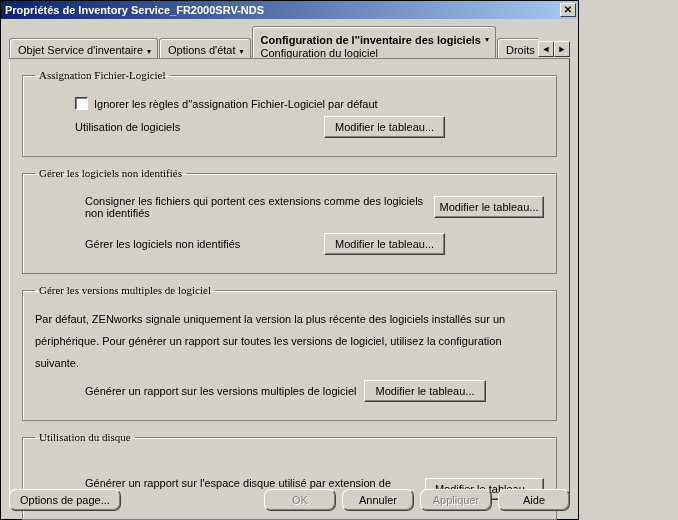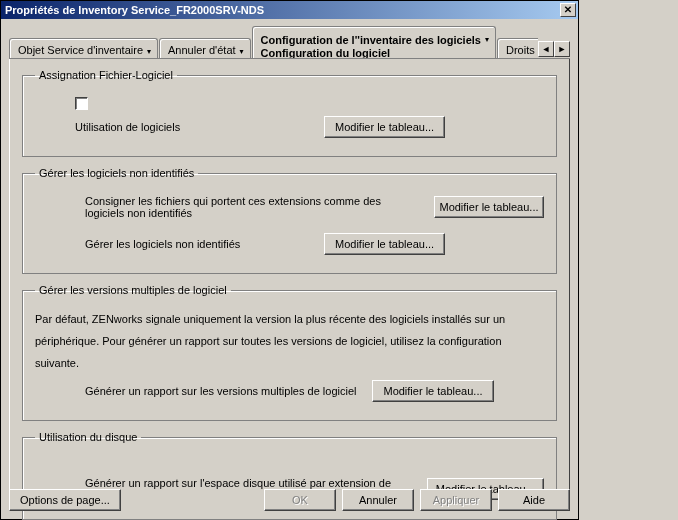--- a/index.html
+++ b/index.html
@@ -61,21 +61,21 @@
     align-items: flex-start;
     flex-direction: column;
     box-shadow: inset 1px 1px 0 #fff, 0 1px 0 #d4d0c8;
     margin-bottom: -1px;
     z-index: 2;
   }
   .tab .dd { margin-left: 4px; font-size: 8px; line-height: 8px; color:#000;}
   .tab.partial { max-width:26px; overflow:hidden; padding-right:12px;}
   .tab .maintxt { font-weight: bold; }
   .tab.active .maintxt { font-weight: bold; }
-  .tab .subtxt { font-weight: bold; font-size: 11px; padding-top:1px;}
+  .tab .subtxt { font-weight: normal; font-size: 11px; padding-top:1px;}
   .tab:not(.active) .maintxt { font-weight: normal; }
   .scrollers { display:flex; align-items:flex-end; height:100%; padding-bottom:1px; gap:0;}
   .sq-btn {
     width:16px; height:16px;
     background:#d4d0c8;
     border:1px solid #fff;
     border-right-color:#404040; border-bottom-color:#404040;
     display:flex; align-items:center; justify-content:center;
     font-size:9px; cursor: default;
   }
@@ -91,21 +91,21 @@
     padding: 10px 12px;
   }
   fieldset {
     border: 1px solid #808080;
     border-radius: 0;
     box-shadow: inset 1px 1px 0 #fff;
     margin: 0 0 10px 0;
     padding: 10px 12px 12px 12px;
     background: #d4d0c8;
   }
-  legend { padding: 0 4px; color:#000; }
+  legend { padding: 0 4px; color:#000;font-family:Liberation Serif, serif; }
   .row { display:flex; align-items:center; margin:6px 0; }
   .row .lbl { flex:1; }
   .chk {
     width:13px; height:13px;
     border:1px solid #404040;
     border-right-color:#fff; border-bottom-color:#fff;
     background:#fff;
     box-shadow: inset 1px 1px 0 #808080;
     display:inline-block; vertical-align:middle;
   }
@@ -122,25 +122,25 @@
     cursor: default;
     white-space:nowrap;
   }
   .btn.disabled { color:#808080; text-shadow:1px 1px 0 #fff;}
   .desc { margin: 2px 0 6px 0; line-height:22px;}
   .footer {
     position:absolute; left:8px; right:8px; bottom:8px;
     display:flex; align-items:center;
   }
   .footer .spacer { flex:1; }
-  .footer .btn { min-width:72px; margin-left:6px;}
+  .footer .btn { min-width:72px; margin-left:6px;border-radius:7px;}
   .footer .left .btn { margin-left:0; }
   .indent { padding-left:40px;}
   .indent2 { padding-left:50px;}
-  .long-row { display:flex; align-items:center; gap:8px;}
+  .long-row { display:flex; align-items:center; gap:0;}
   .long-row .btn { margin-left:8px; }
   .btn-col { width:130px; text-align:left;}
 </style>
 </head>
 <body>
 
 <div class="window">
 
   <div class="titlebar">
     <span class="title">Propriétés de Inventory Service_FR2000SRV-NDS</span>
@@ -149,21 +149,21 @@
     </div>
   </div>
 
   <div class="tabbar">
     <div class="tabs">
       <div class="tab">
         <span class="maintxt">Objet Service d'inventaire</span>
         <span class="dd">▾</span>
       </div>
       <div class="tab">
-        <span class="maintxt">Annuler d'état</span>
+        <span class="maintxt">Options d'état</span>
         <span class="dd">▾</span>
       </div>
       <div class="tab active">
         <div style="display:flex;align-items:center;">
           <span class="maintxt">Configuration de l''inventaire des logiciels</span>
           <span class="dd">▾</span>
         </div>
         <span class="subtxt">Configuration du logiciel</span>
       </div>
       <div class="tab">
@@ -183,20 +183,21 @@
       </div>
     </div>
   </div>
 
   <div class="panel">
 
     <fieldset>
       <legend>Assignation Fichier-Logiciel</legend>
       <div class="row indent">
         <span class="chk"></span>
+        <span class="chk-lbl">Ignorer les règles d''assignation Fichier-Logiciel par défaut</span>
       </div>
       <div class="row indent">
         <span class="lbl">Utilisation de logiciels</span>
         <span class="btn-col">
           <span class="btn">Modifier le tableau...</span>
         </span>
         <span style="width:90px;"></span>
       </div>
     </fieldset>
 

